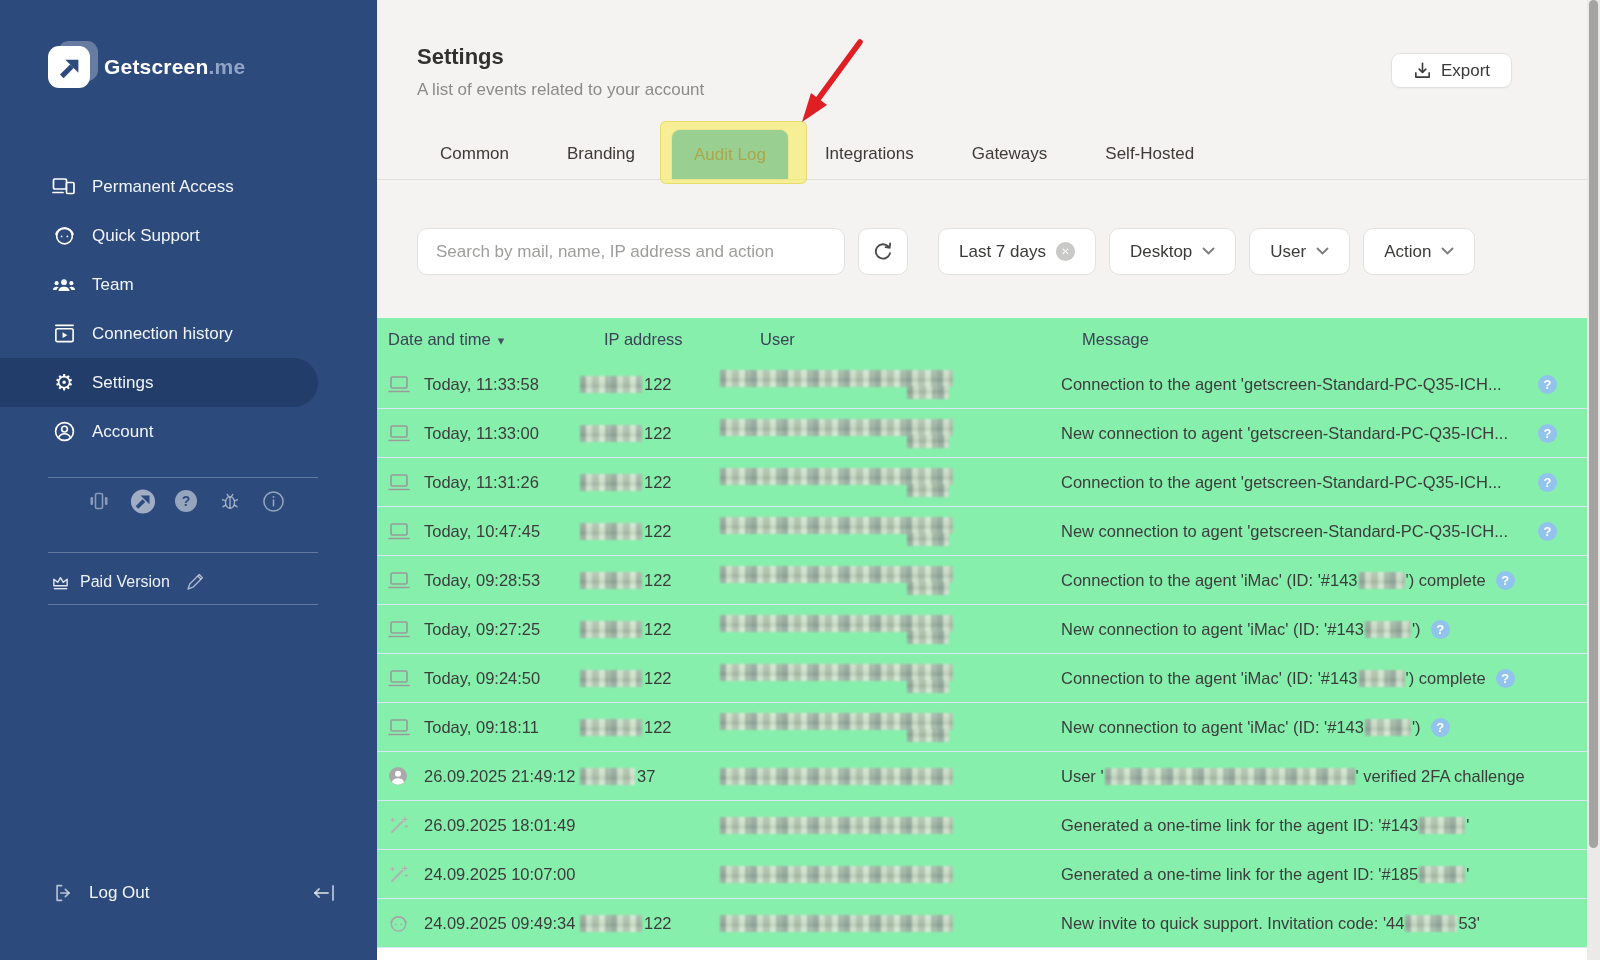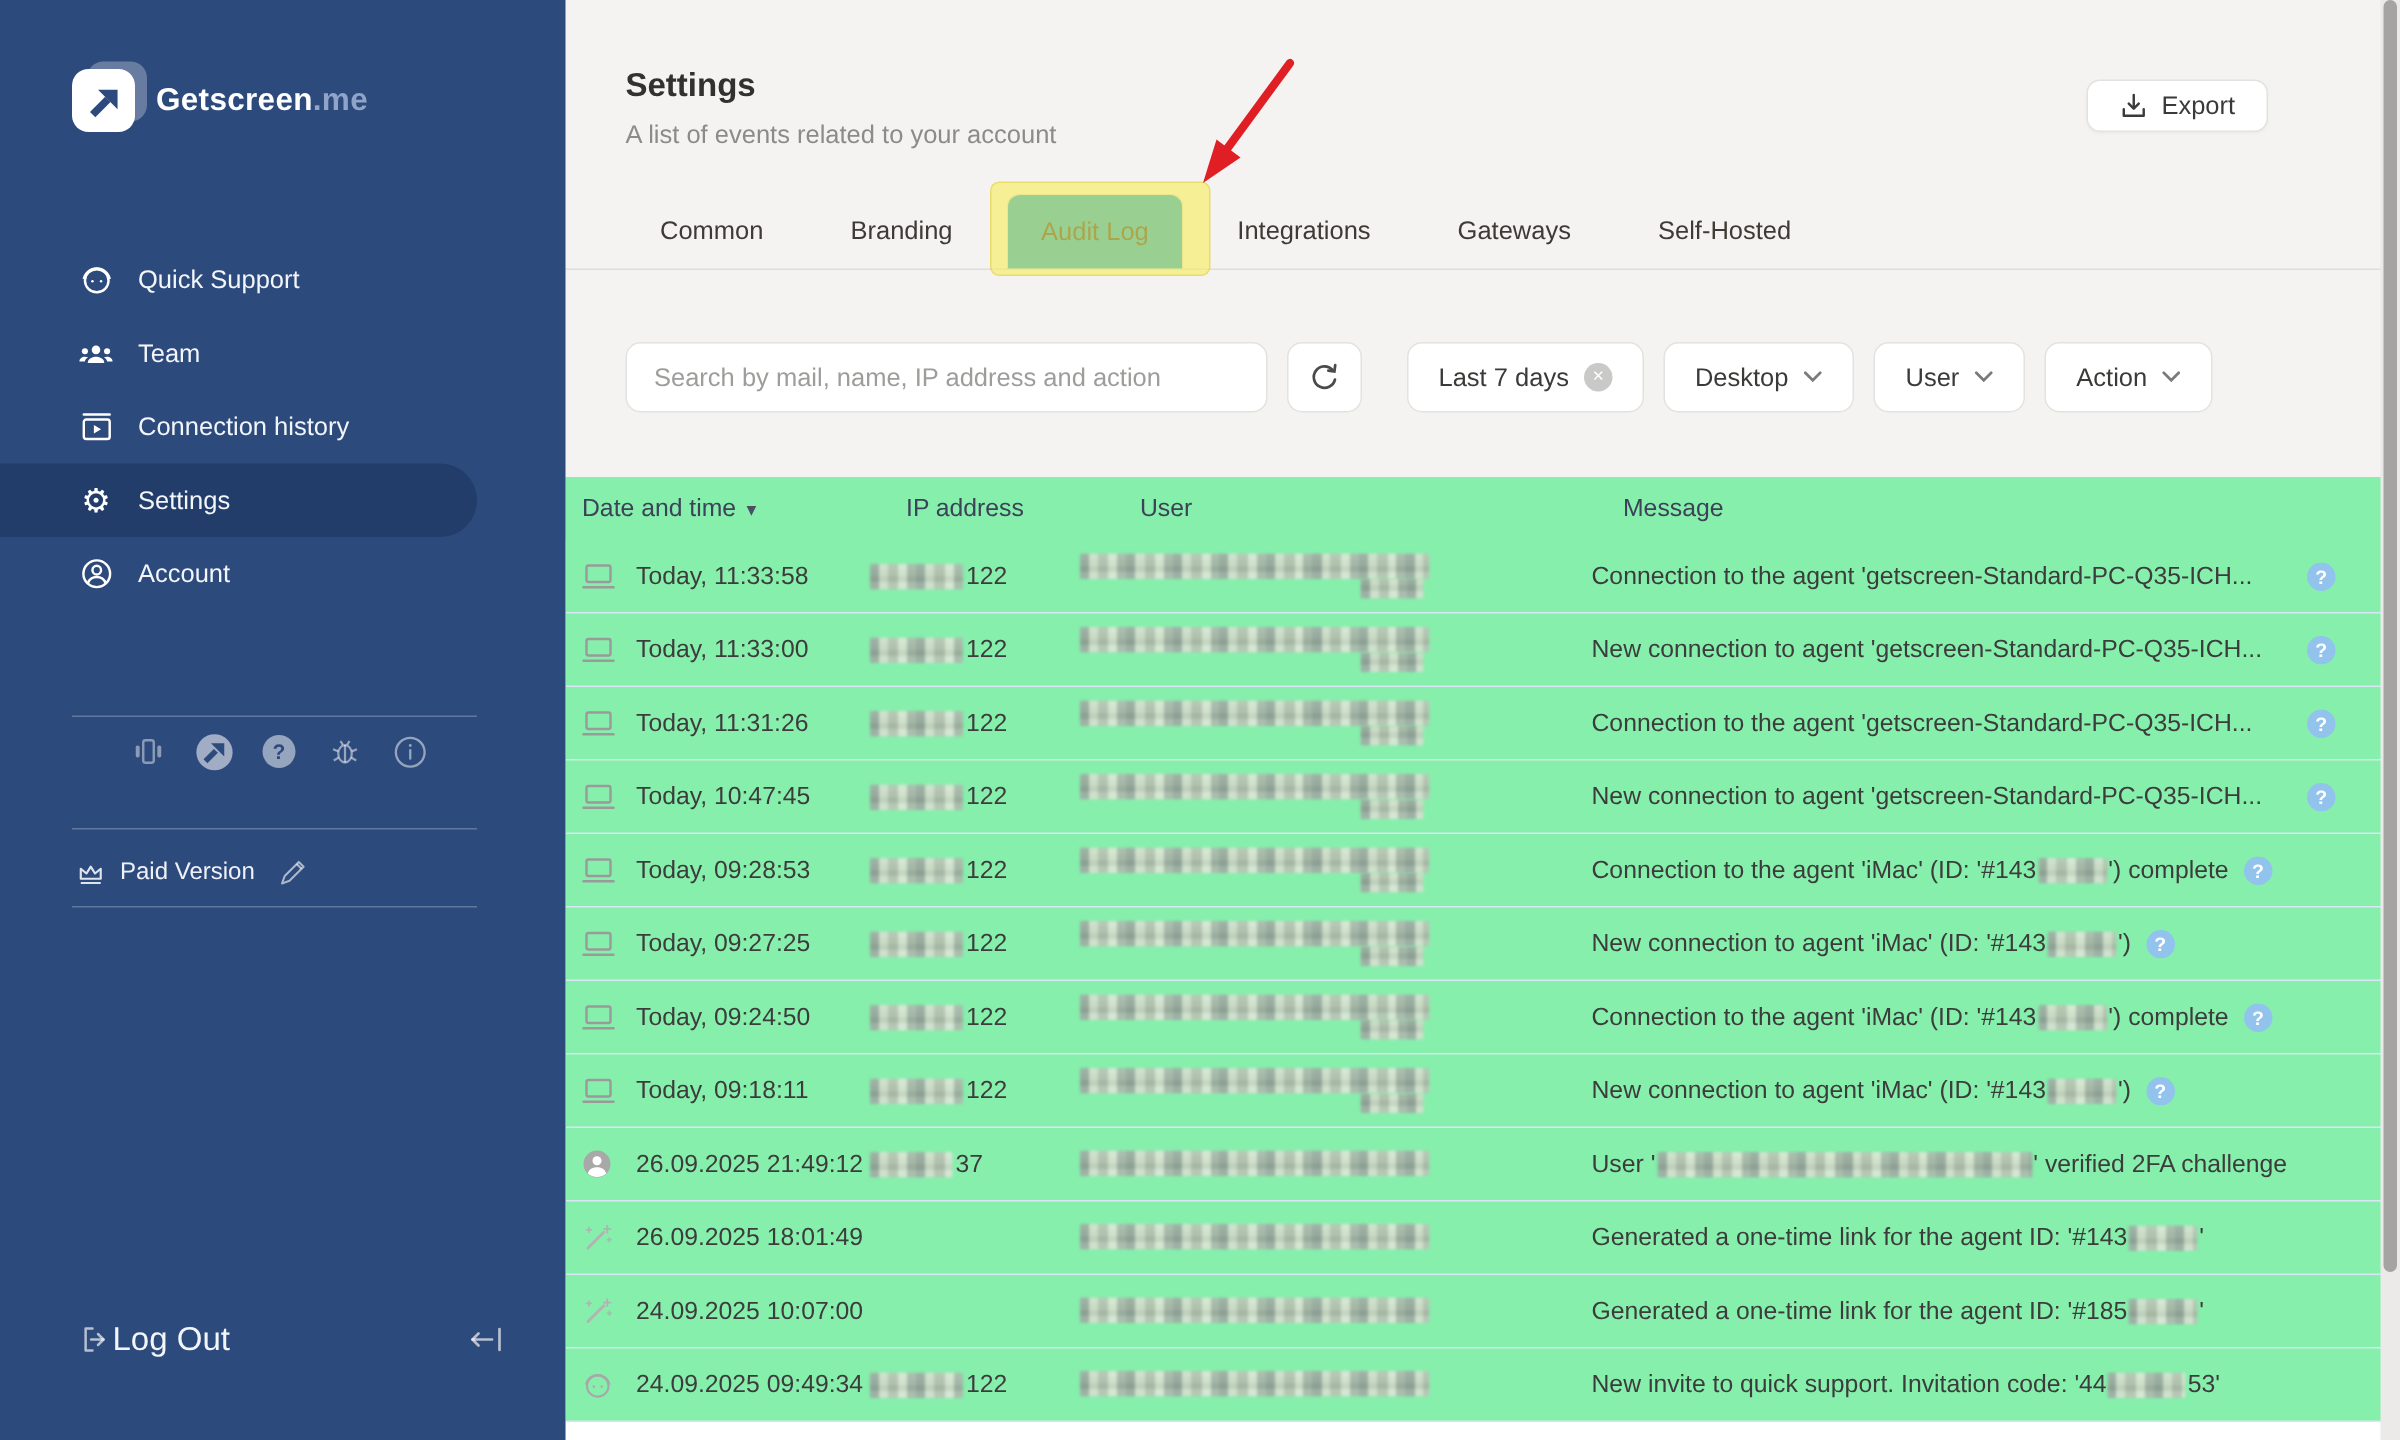--- a/index.html
+++ b/index.html
@@ -27,21 +27,21 @@
   .gear-glyph { font-size:22px; line-height:22px; color:#fff; }
 
   .sb-divider { position:absolute; left:48px; width:270px; height:1px; background:rgba(255,255,255,.25); }
   .icon-row { position:absolute; left:86px; top:488px; width:200px; display:flex; align-items:center; justify-content:space-between; }
   .icon-row .mini { width:26px; height:26px; display:flex; align-items:center; justify-content:center; cursor:pointer; }
 
   .plan-row { position:absolute; left:50px; top:572px; display:flex; align-items:center; gap:9px; cursor:default; }
   .plan-label { font-size:16px; color:#eef1f7; }
 
   .logout-row { position:absolute; left:52px; top:877px; right:40px; height:32px; display:flex; align-items:center; }
-  .logout-label { font-size:22px; color:#f2f5fa; }
+  .logout-label { font-size:17px; color:#f2f5fa; margin-left:14px; }
   .collapse-btn { margin-left:auto; width:26px; height:26px; display:flex; align-items:center; justify-content:center; cursor:pointer; }
 
   
   .main { position:absolute; left:377px; top:0; width:1223px; height:960px; background:#f4f3f1; }
   .page-title { position:absolute; left:40px; top:44px; font-size:22px; font-weight:bold; color:#33312f; }
   .page-subtitle { position:absolute; left:40px; top:80px; font-size:17px; color:#8b8b88; }
   .export-btn { position:absolute; top:53px; right:88px; width:121px; height:35px; background:#fff;
     border:1px solid #e2e2e0; border-radius:9px; display:flex; align-items:center; justify-content:center;
     gap:9px; cursor:pointer; box-shadow:0 1px 2px rgba(0,0,0,.03); }
   .export-label { font-size:17px; color:#3a3a38; }
@@ -133,20 +133,30 @@
       </div>
     </div>
     <div class="logo-text">
       <span>Getscreen</span><span class="me">.me</span>
     </div>
   </div>
 
   <nav class="nav">
     <div class="nav-item">
       <span class="nav-ico">
+        <svg width="24" height="22" viewBox="0 0 24 22" fill="none" stroke="#fff" stroke-width="1.7">
+          <rect x="1.5" y="3" width="13" height="10" rx="1.2"></rect>
+          <path d="M1 16.5h10" stroke-linecap="round"></path>
+          <rect x="14.5" y="6.5" width="7.5" height="11" rx="1.2" fill="#2d4a7c"></rect>
+        </svg>
+      </span>
+      <span class="nav-label">Permanent Access</span>
+    </div>
+    <div class="nav-item">
+      <span class="nav-ico">
         <svg width="23" height="23" viewBox="0 0 24 24" fill="none" stroke="#fff" stroke-width="1.7">
           <circle cx="12" cy="12.5" r="8.2"></circle>
           <path d="M3.2 11.5 a9 9 0 0 1 17.6 0" stroke-width="2.2"></path>
           <circle cx="9" cy="13" r="0.9" fill="#fff" stroke="none"></circle>
           <circle cx="15" cy="13" r="0.9" fill="#fff" stroke="none"></circle>
         </svg>
       </span>
       <span class="nav-label">Quick Support</span>
     </div>
     <div class="nav-item">

